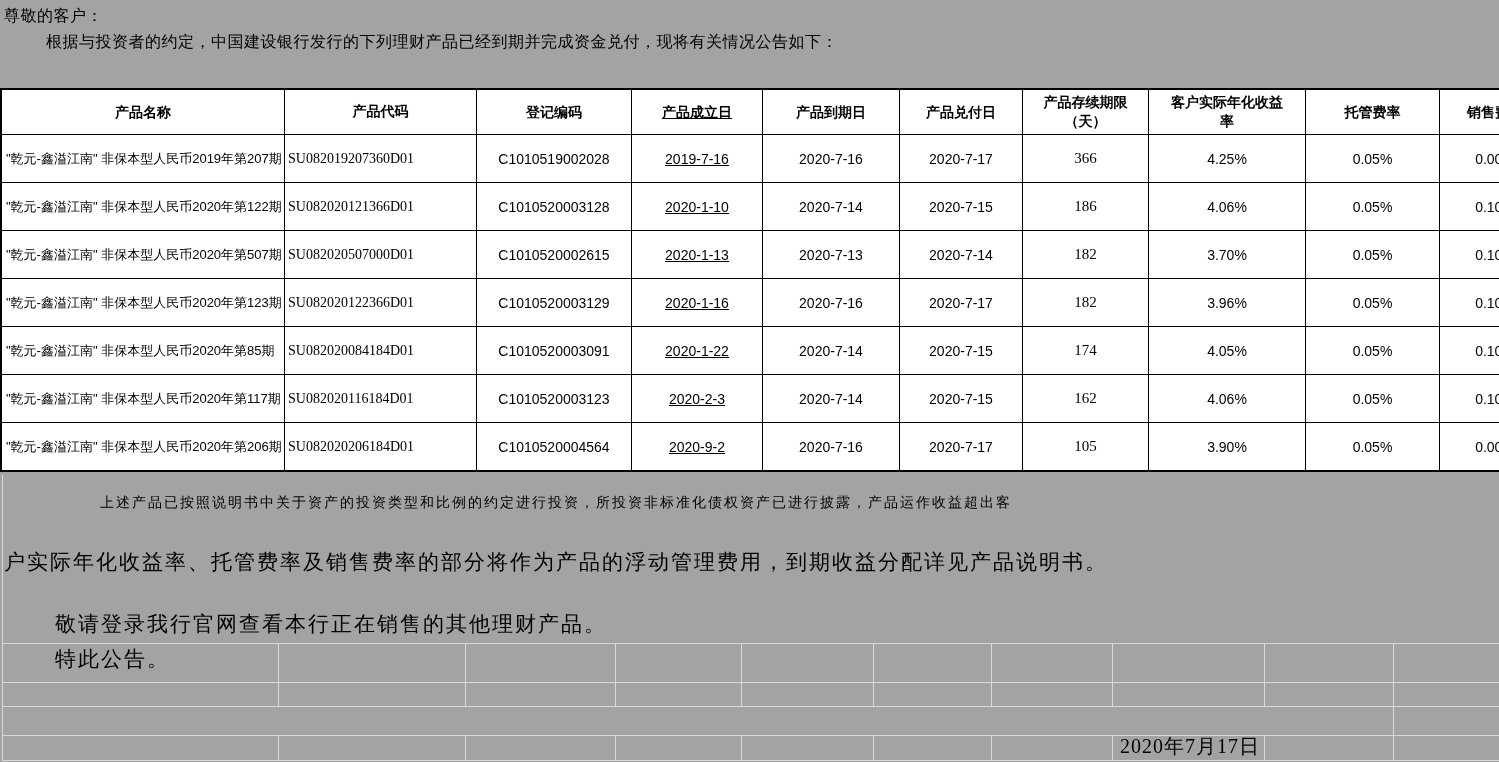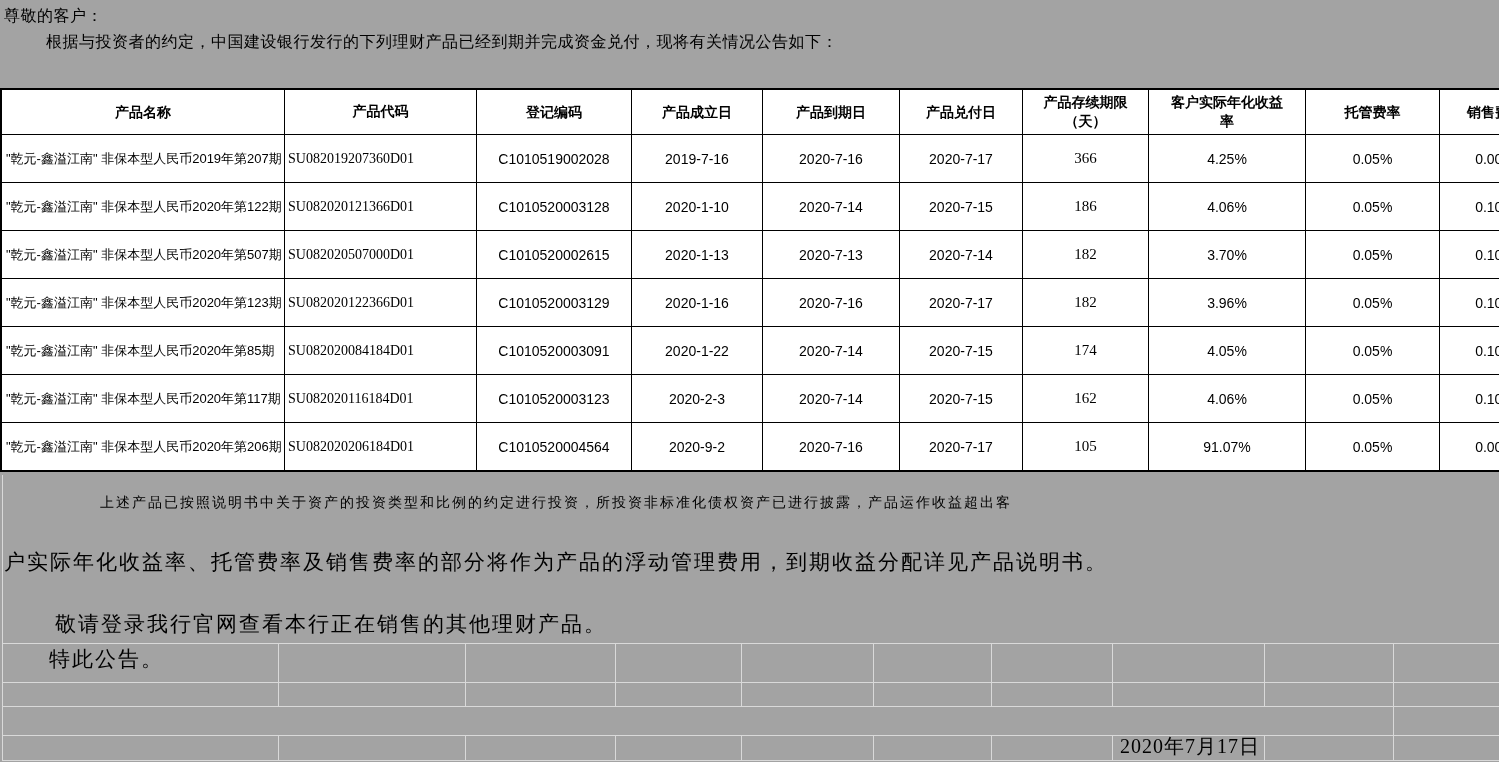--- a/index.html
+++ b/index.html
@@ -10,21 +10,21 @@
     font-family:"Liberation Serif", serif;
     overflow:hidden;
   }
   
   .txt{position:absolute;white-space:nowrap;z-index:2;}
   .greeting{left:4px;top:6px;font-size:16px;letter-spacing:0.5px;}
   .intro{left:46px;top:32px;font-size:16px;letter-spacing:0.5px;}
   .para1{left:100px;top:494px;font-size:14px;letter-spacing:2px;}
   .para2{left:4px;top:548px;font-size:21px;letter-spacing:2px;}
   .note1{left:55px;top:610px;font-size:21px;letter-spacing:2px;}
-  .note2{left:49px;top:645px;font-size:21px;letter-spacing:2px;}
+  .note2{left:55px;top:645px;font-size:21px;letter-spacing:2px;}
   .signature{left:950px;top:704px;width:549px;text-align:center;font-size:20px;letter-spacing:1px;white-space:nowrap;}
   .docdate{left:950px;top:733px;width:480px;text-align:center;font-size:20px;letter-spacing:1px;white-space:nowrap;}
 
   
   table.products{
     position:absolute;left:0;top:88px;width:1499px;
     border-collapse:collapse;table-layout:fixed;
     font-family:"Liberation Sans", sans-serif;
     z-index:2;background:#fff;
     border:2px solid #000;
@@ -37,21 +37,21 @@
     padding:0 2px;
   }
   .products th{
     font-weight:bold;font-size:14px;height:44px;
     white-space:pre-line;line-height:1.35;
   }
   .products td{height:47px;font-size:14px;}
   .products th:nth-child(1), .products td:nth-child(1){width:278px;}
   .products th:nth-child(2), .products td:nth-child(2){width:187px;font-family:Liberation Serif, serif;}
   .products th:nth-child(3), .products td:nth-child(3){width:150px;}
-  .products th:nth-child(4), .products td:nth-child(4){width:126px;}
+  .products th:nth-child(4), .products td:nth-child(4){width:126px;text-decoration:underline;}
   .products th:nth-child(5), .products td:nth-child(5){width:132px;}
   .products th:nth-child(6), .products td:nth-child(6){width:118px;}
   .products th:nth-child(7), .products td:nth-child(7){width:121px;}
   .products th:nth-child(8), .products td:nth-child(8){width:152px;}
   .products th:nth-child(9), .products td:nth-child(9){width:129px;margin-top:24px;}
   .products th:nth-child(10),.products td:nth-child(10){width:106px;}
   .products td.c0{text-align:left;padding-left:4px;font-size:13px;white-space:nowrap;}
   .products td.c1{text-align:left;padding-left:3px;}
   .products td.c6{font-family:"Liberation Serif", serif;font-size:15px;}
 
@@ -184,21 +184,21 @@
           <td class="c9">0.10%</td>
         </tr>
         <tr>
           <td class="c0">"乾元-鑫溢江南" 非保本型人民币2020年第206期</td>
           <td class="c1">SU082020206184D01</td>
           <td class="c2">C1010520004564</td>
           <td class="c3">2020-9-2</td>
           <td class="c4">2020-7-16</td>
           <td class="c5">2020-7-17</td>
           <td class="c6">105</td>
-          <td class="c7">91.07%</td>
+          <td class="c7">3.90%</td>
           <td class="c8">0.05%</td>
           <td class="c9">0.00%</td>
         </tr>
       </tbody>
   </table>
 
   <div class="txt para1">上述产品已按照说明书中关于资产的投资类型和比例的约定进行投资，所投资非标准化债权资产已进行披露，产品运作收益超出客</div>
   <div class="txt para2">户实际年化收益率、托管费率及销售费率的部分将作为产品的浮动管理费用，到期收益分配详见产品说明书。</div>
   <div class="txt note1">敬请登录我行官网查看本行正在销售的其他理财产品。</div>
   <div class="txt note2">特此公告。</div>

